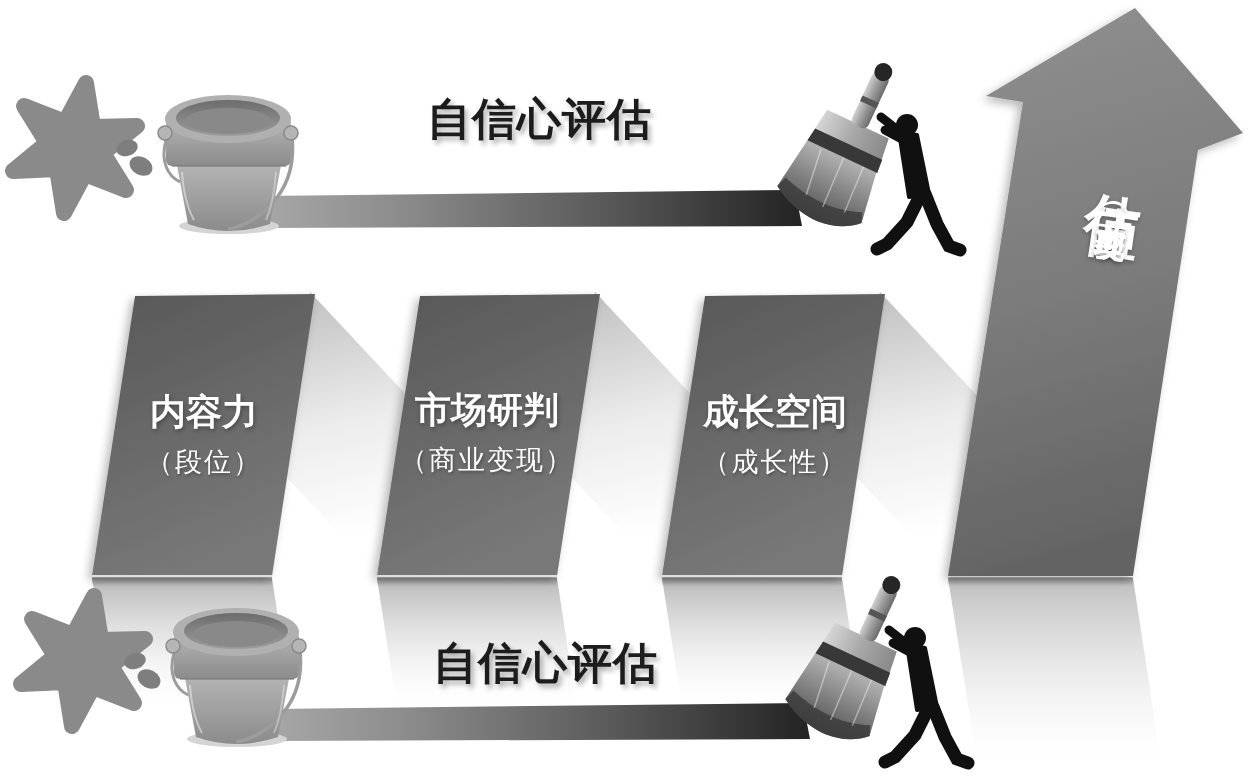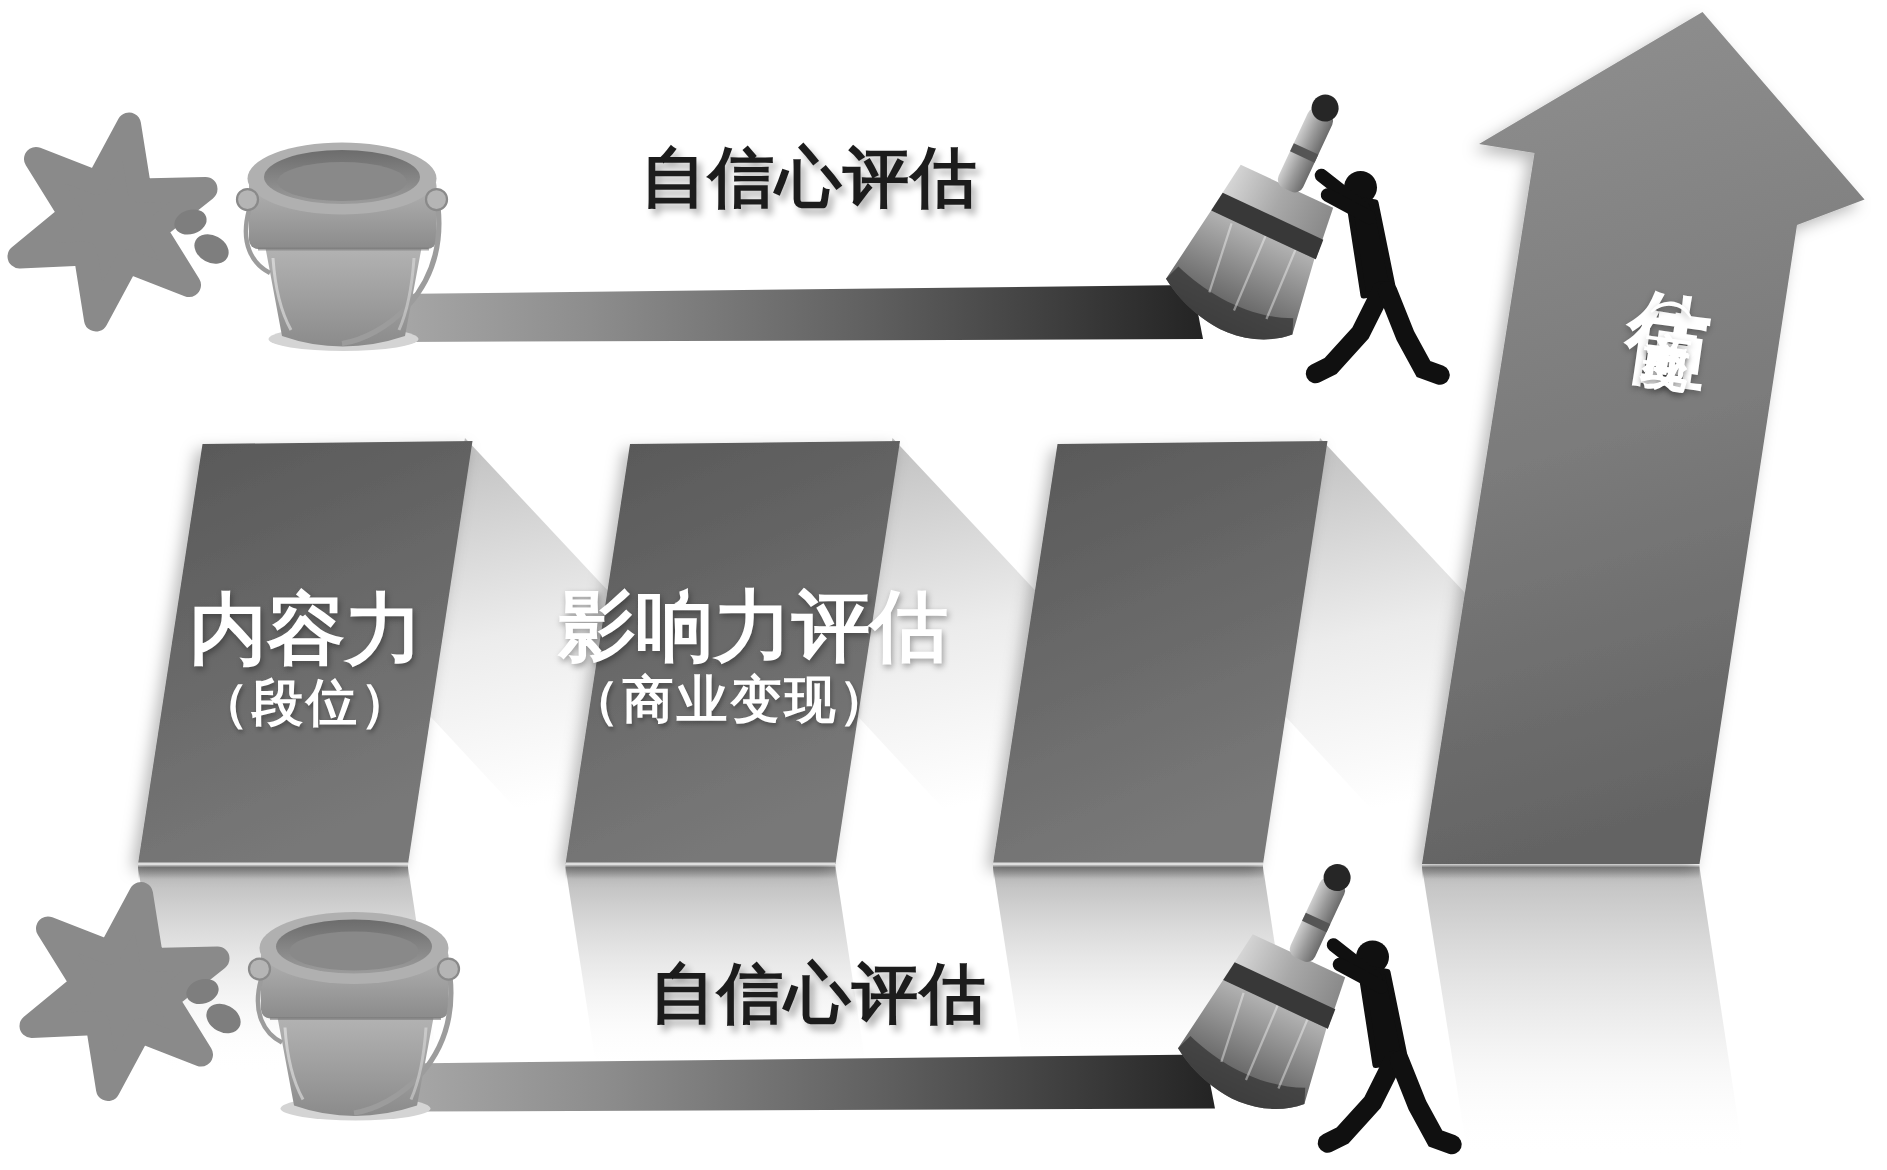--- a/index.html
+++ b/index.html
@@ -4,23 +4,23 @@
 <style>
   html,body{margin:0;padding:0;background:#fff;}
   .stage{position:relative;width:1258px;height:780px;background:#fff;overflow:hidden;
          font-family:"Liberation Sans","DejaVu Sans",sans-serif;}
   .stage svg.bg{position:absolute;left:0;top:0;}
   .h-label{position:absolute;font-size:44px;font-weight:700;color:#1c1c1c;line-height:1;
            letter-spacing:1px;text-shadow:3px 4px 5px rgba(0,0,0,.30);white-space:nowrap;}
   .label-top{left:427px;top:97px;}
   .label-bottom{left:433px;top:641px;}
   .panel-text{position:absolute;width:230px;text-align:center;color:#fff;}
-  .panel-text .pt{font-size:52px;font-weight:700;line-height:1;white-space:nowrap;
+  .panel-text .pt{font-size:36px;font-weight:700;line-height:1;white-space:nowrap;
                   text-shadow:1px 2px 4px rgba(0,0,0,.35);}
-  .panel-text .ps{font-size:34px;font-weight:700;letter-spacing:2px;
+  .panel-text .ps{font-size:27px;font-weight:400;margin-top:14px;letter-spacing:2px;
                   white-space:nowrap;text-shadow:1px 2px 3px rgba(0,0,0,.3);}
   .panel-text.p1{left:89px;top:394px;}
   .panel-text.p2{left:372px;top:392px;}
   .panel-text.p3{left:660px;top:394px;}
   .arrow-text{position:absolute;left:1062px;top:152px;width:120px;height:360px;
               transform:rotate(8deg);transform-origin:60px 0;
               display:flex;justify-content:center;}
   .arrow-text .vt{writing-mode:vertical-rl;color:#fff;line-height:1.05;
                   text-shadow:0 2px 4px rgba(0,0,0,.25);}
   .arrow-text .big{font-size:55px;font-weight:700;letter-spacing:12px;}
@@ -196,22 +196,26 @@
 </svg>
 
 <div class="h-label label-top">自信心评估</div>
 <div class="h-label label-bottom">自信心评估</div>
 
 <div class="panel-text p1">
   <div class="pt">内容力</div>
   <div class="ps">（段位）</div>
 </div>
 <div class="panel-text p2">
-  <div class="pt">影响力评估</div>
+  <div class="pt">市场研判</div>
   <div class="ps">（商业变现）</div>
+</div>
+<div class="panel-text p3">
+  <div class="pt">成长空间</div>
+  <div class="ps">（成长性）</div>
 </div>
 
 <div class="arrow-text">
   <div class="vt">
     <span class="big">估值</span><span class="small">（商业变现）</span>
   </div>
 </div>
 
 </div>
 

